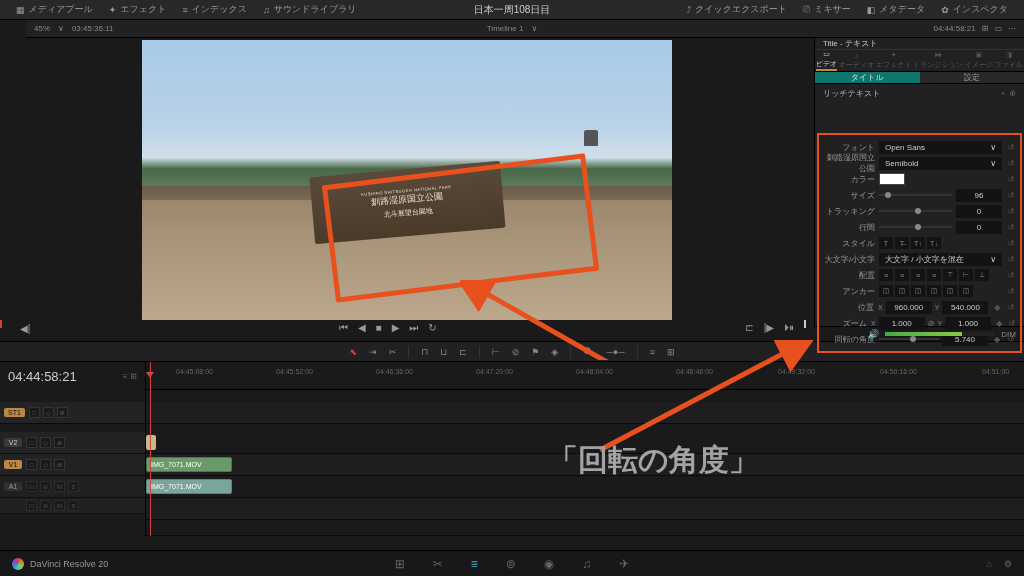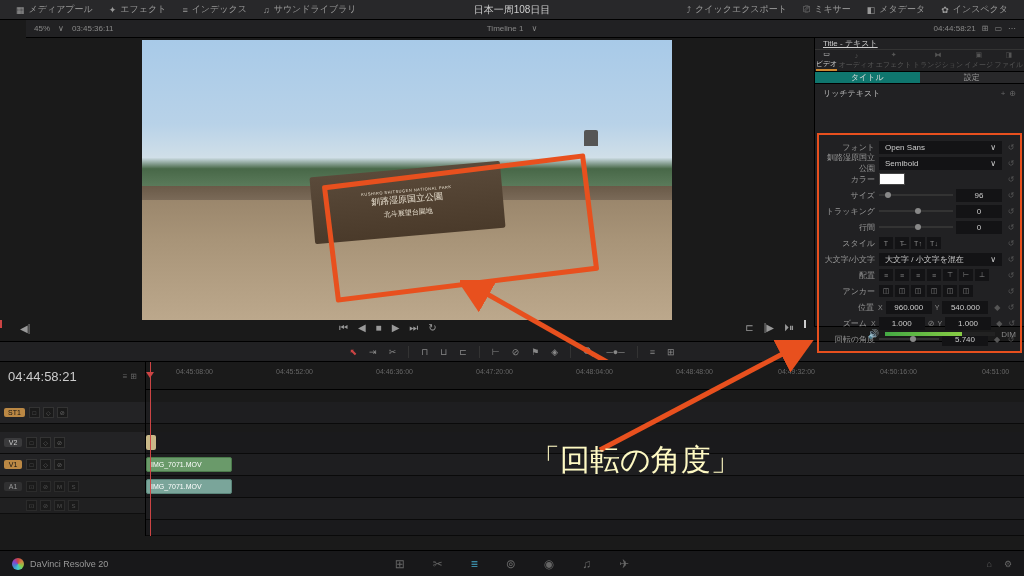--- a/index.html
+++ b/index.html
@@ -24,21 +24,21 @@
 .sign-bench { position: absolute; left: 32%; top: 46%; width: 36%; height: 24%; background: linear-gradient(to bottom, #5a4a3a, #4a3a2a); transform: rotate(-5deg); display: flex; flex-direction: column; align-items: center; justify-content: center; color: #e8e0d0; font-size: 7px; border-radius: 2px; }
 .sign-bench .line1 { font-size: 9px; }
 .sign-bench .line2 { font-size: 7px; margin-top: 2px; }
 .scope { position: absolute; right: 14%; top: 32%; width: 14px; height: 16px; background: #555; border-radius: 2px 2px 0 0; }
 .title-box { position: absolute; left: 35%; top: 46%; width: 50%; height: 42%; border: 5px solid #e8501e; transform: rotate(-7deg); border-radius: 2px; }
 .viewer-controls { height: 24px; background: #1a1a1a; display: flex; align-items: center; justify-content: space-between; padding: 0 20px; color: #888; font-size: 10px; }
 .viewer-controls .set { display: flex; gap: 10px; }
 .viewer-controls .ctrl-icon { color: #999; cursor: pointer; }
 
 .inspector { width: 210px; background: #212123; border-left: 1px solid #000; font-size: 8px; display: flex; flex-direction: column; }
-.insp-title { height: 18px; display: flex; align-items: center; padding: 0 8px; color: #ccc; border-bottom: 1px solid #333; text-decoration: underline; }
+.insp-title { height: 18px; display: flex; align-items: center; padding: 0 8px; color: #ccc; border-bottom: 1px solid #333; }
 .insp-tabs { height: 30px; display: flex; align-items: center; justify-content: space-around; border-bottom: 1px solid #000; }
 .insp-tab { display: flex; flex-direction: column; align-items: center; gap: 1px; font-size: 7px; color: #555; }
 .insp-tab.active { color: #ccc; border-bottom: 2px solid #c83; }
 .insp-subtabs { height: 18px; display: flex; background: #28282a; border-bottom: 1px solid #000; }
 .insp-subtab { flex: 1; display: flex; align-items: center; justify-content: center; color: #999; }
 .insp-subtab.active { background: #0f766e; color: #ddd; }
 .insp-section { padding: 4px 8px; color: #bbb; display: flex; align-items: center; justify-content: space-between; }
 .insp-section .sec-icons { display: flex; gap: 4px; color: #666; }
 .props { border: 2px solid #e8501e; margin: 30px 2px 0 2px; padding: 4px 4px; }
 .prop-row { display: flex; align-items: center; height: 16px; gap: 4px; }
@@ -82,21 +82,21 @@
 .tracks { position: relative; }
 .track-lane { height: 22px; border-bottom: 1px solid #0a0a0a; background: #1e1e20; position: relative; }
 .track-lane.alt { background: #1a1a1c; }
 .clip { position: absolute; top: 3px; height: 15px; border-radius: 2px; font-size: 7px; color: #fff; display: flex; align-items: center; padding: 0 4px; overflow: hidden; }
 .clip.video { background: #6a9a6a; border: 1px solid #4a7a4a; }
 .clip.audio { background: #7aa59a; border: 1px solid #5a857a; }
 .clip.small { background: #c8b888; width: 10px; }
 
 .annotation-arrow1 { position: absolute; left: 460px; top: 280px; width: 340px; height: 80px; z-index: 100; pointer-events: none; }
 .annotation-arrow2 { position: absolute; left: 560px; top: 340px; width: 280px; height: 120px; z-index: 100; pointer-events: none; }
-.annotation-text { position: absolute; left: 530px; top: 440px; color: #fef9c3; font-size: 30px; font-weight: normal; z-index: 100; pointer-events: none; }
+.annotation-text { position: absolute; left: 548px; top: 440px; color: #a3a3a3; font-size: 30px; font-weight: bold; z-index: 100; pointer-events: none; }
 
 .bottombar { position: absolute; bottom: 0; left: 0; right: 0; height: 26px; background: #18181a; border-top: 1px solid #000; display: flex; align-items: center; padding: 0 12px; }
 .app-name { color: #999; font-size: 9px; display: flex; align-items: center; gap: 6px; }
 .app-name::before { content:""; width:12px; height:12px; border-radius:50%; background: conic-gradient(#c44, #c84, #8c4, #4cc, #48c, #84c, #c44); }
 .page-icons { position: absolute; left: 50%; transform: translateX(-50%); display: flex; gap: 28px; font-size: 12px; color: #666; }
 .page-icons .active { color: #4ac; }
 </style>
 </head>
 <body>
 

